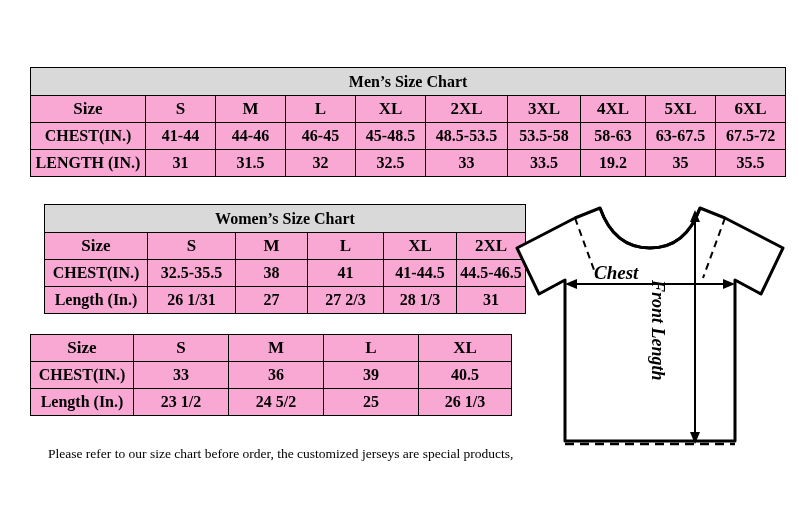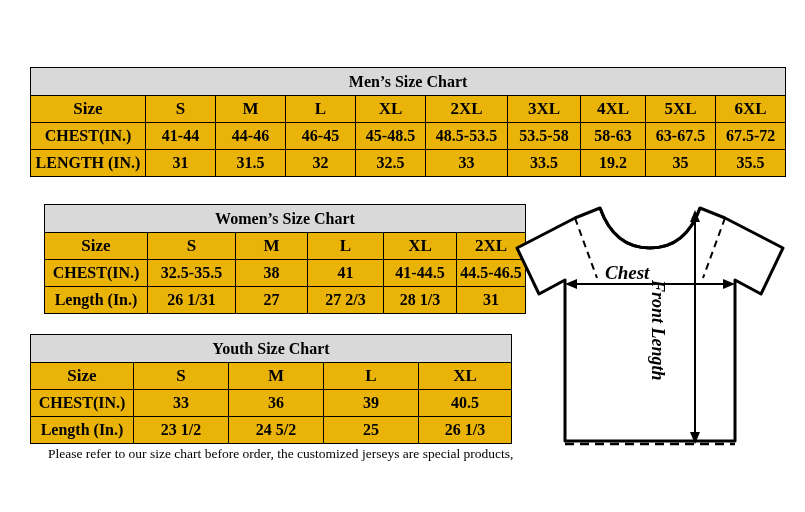--- a/index.html
+++ b/index.html
@@ -26,21 +26,21 @@
     left: 0;
     width: 805px;
     text-align: center;
     font-size: 33px;
     font-weight: bold;
     letter-spacing: 0.5px;
   }
   table.sizetable {
     border-collapse: collapse;
     table-layout: fixed;
-    background: #eab308;
+    background: #f9a8d4;
   }
   table.sizetable th, table.sizetable td {
     border: 1px solid #000000;
     text-align: center;
     font-family: "Liberation Serif", serif;
     font-weight: bold;
     color: #000;
     padding: 0;
   }
   .caption-cell {
@@ -99,21 +99,20 @@
     height: 290px;
   }
   .chest-label {
     position: absolute;
     left: 594px;
     top: 262px;
     font-size: 19px;
     font-weight: bold;
     font-style: italic;
     font-family: "Liberation Serif", serif;
-    margin-left: 11px;
   }
   .frontlen-label {
     position: absolute;
     left: 668px;
     top: 280px;
     font-size: 18px;
     font-weight: bold;
     font-style: italic;
     font-family: "Liberation Serif", serif;
     transform: rotate(90deg);
@@ -225,23 +224,20 @@
 
   <table class="sizetable" id="youth-table">
     <colgroup>
       <col style="width:103px">
       <col style="width:95px">
       <col style="width:95px">
       <col style="width:95px">
       <col style="width:93px">
     </colgroup>
     <tbody>
-      <tr>
-        <td class="caption-cell" colspan="5">Youth Size Chart</td>
-      </tr>
       <tr class="hdr-row">
         <td>Size</td>
         <td>S</td>
         <td>M</td>
         <td>L</td>
         <td>XL</td>
       </tr>
       <tr class="data-row">
         <td class="rowlabel">CHEST(IN.)</td>
         <td>33</td>

